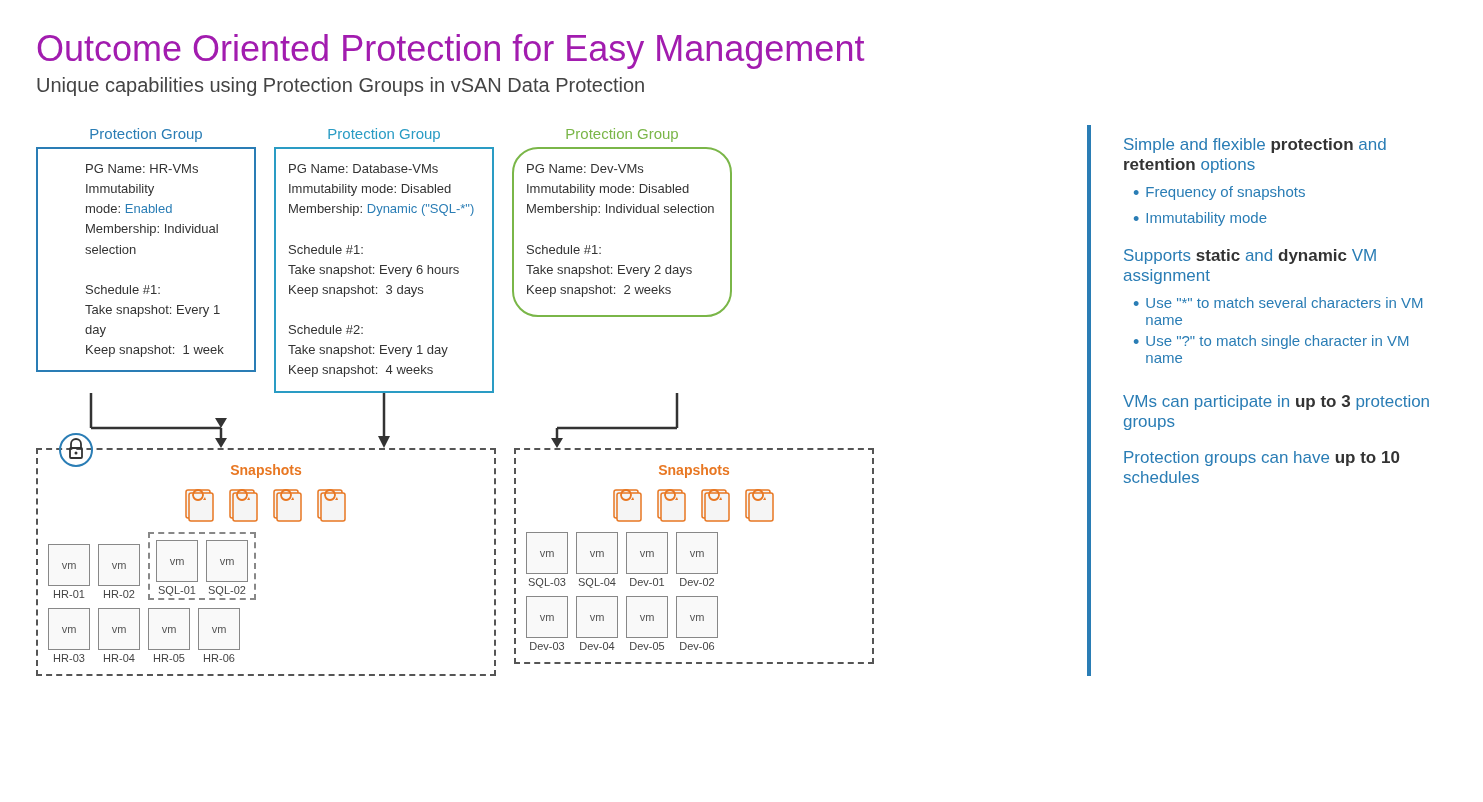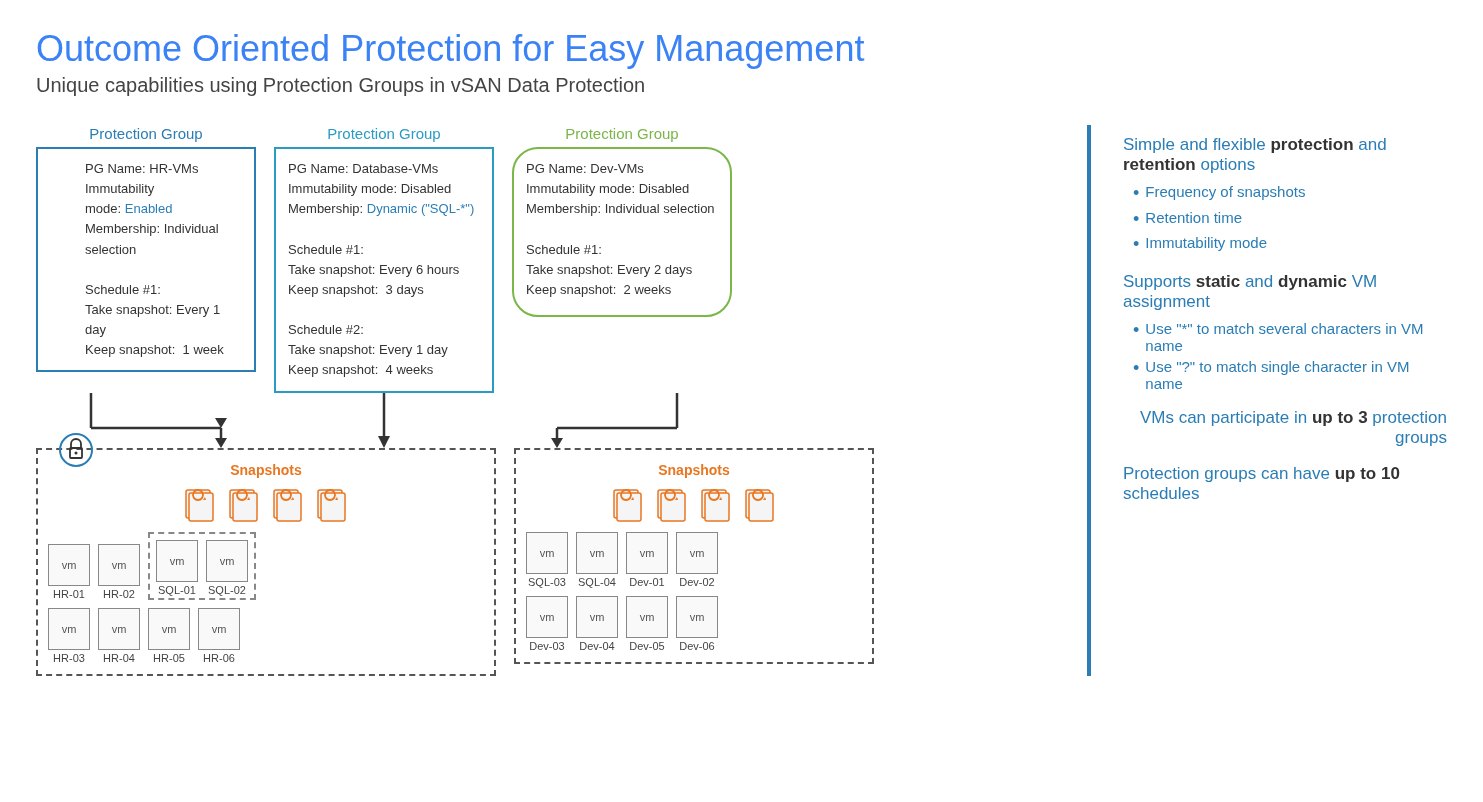--- a/index.html
+++ b/index.html
@@ -11,21 +11,21 @@
       overflow: hidden;
     }
     .slide {
       background: white;
       width: 1483px;
       min-height: 802px;
       padding: 28px 36px 20px 36px;
       position: relative;
     }
     .header-title {
-      color: #3b82f6;
+      color: #a21caf;
       font-size: 36px;
       font-weight: 400;
       margin-bottom: 4px;
     }
     .header-subtitle {
       color: #444;
       font-size: 20px;
       font-weight: 400;
       margin-bottom: 28px;
     }
@@ -395,38 +395,35 @@
     <div class="right-panel">
 
       <div class="rp-section-title">
         Simple and flexible <span class="bold">protection</span> and <span class="bold">retention</span> options
       </div>
 
       <div class="rp-bullet">
         <span>Frequency of snapshots</span>
       </div>
       <div class="rp-bullet">
-        <span>Retention time</span>
-      </div>
-      <div class="rp-bullet">
         <span>Immutability mode</span>
       </div>
 
       <div class="rp-section-title" style="margin-top:16px;">
         Supports <span class="bold">static</span> and <span class="bold">dynamic</span> VM assignment
       </div>
 
       <div class="rp-bullet">
         <span>Use "*" to match several characters in VM name</span>
       </div>
       <div class="rp-bullet">
         <span>Use "?" to match single character in VM name</span>
       </div>
 
-      <div class="rp-section-title" style="margin-top:16px;text-align:right;">
+      <div class="rp-section-title" style="margin-top:26px;">
         VMs can participate in <span class="bold">up to 3</span> protection groups
       </div>
 
       <div class="rp-section-title" style="margin-top:16px;">
         Protection groups can have <span class="bold">up to 10</span> schedules
       </div>
 
     </div>
 
   </div>

